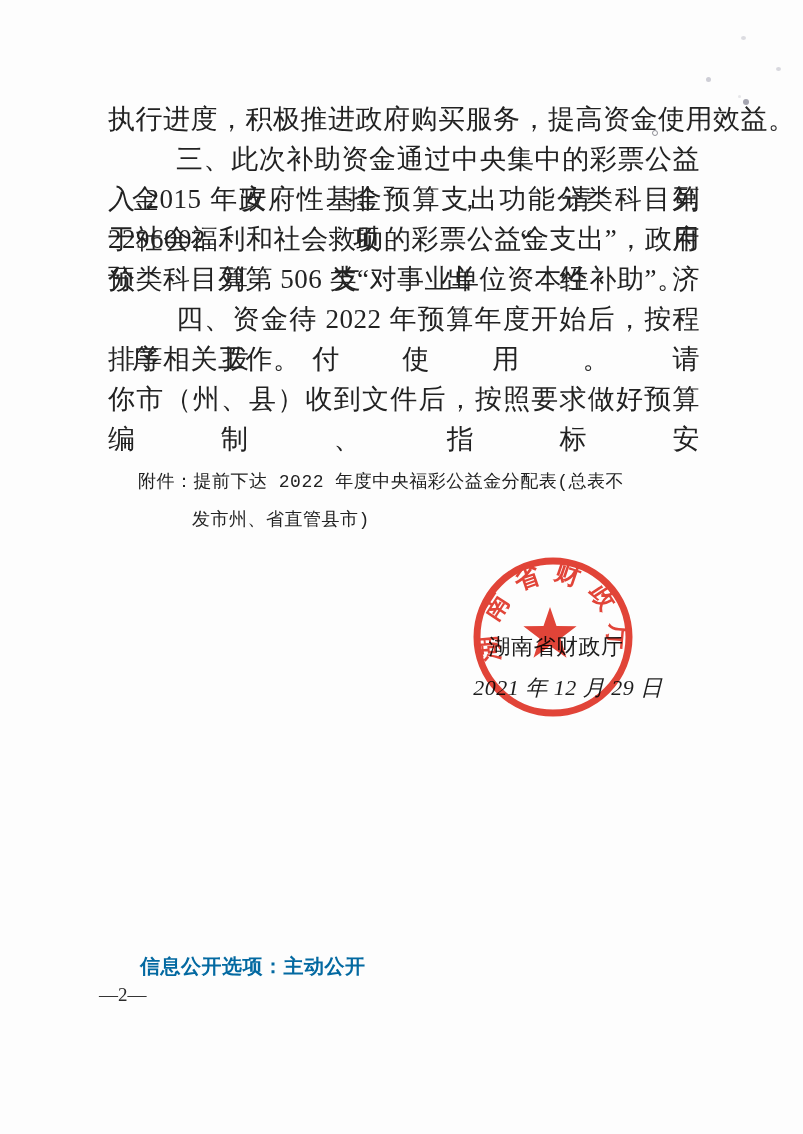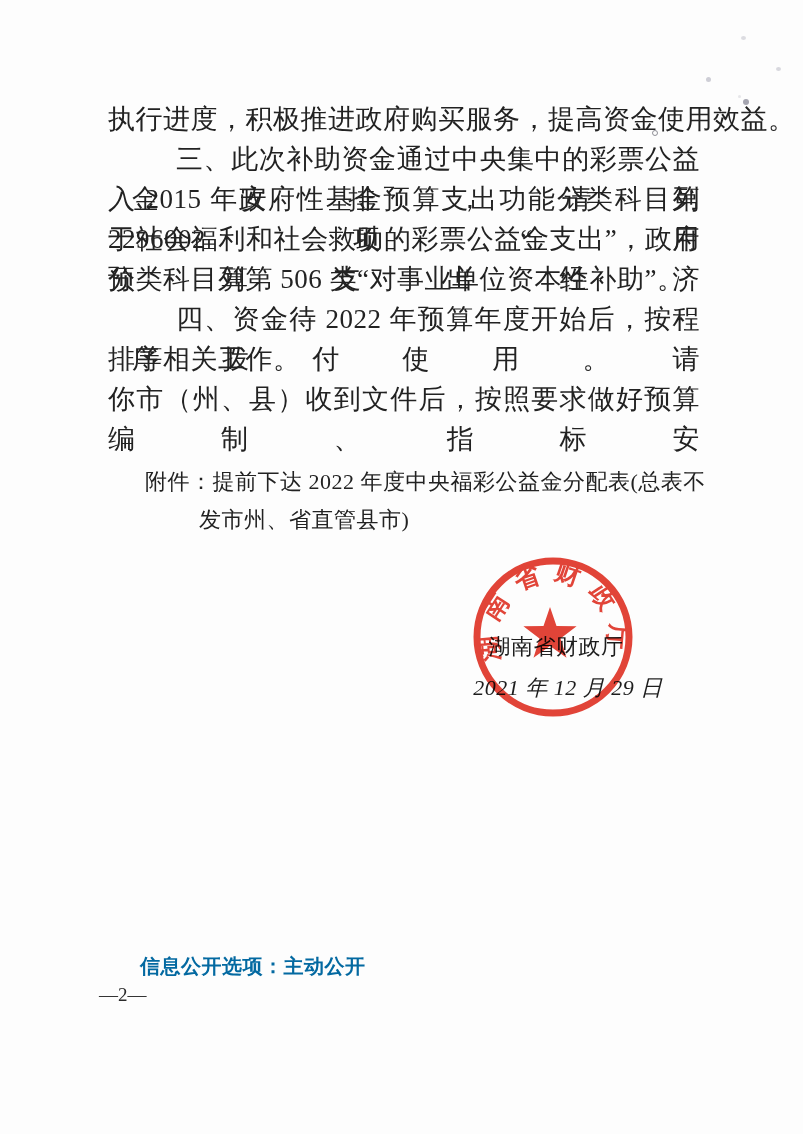--- a/index.html
+++ b/index.html
@@ -25,22 +25,22 @@
     height: 40px; line-height: 40px; white-space: nowrap;
   }
   .tline.j {
     white-space: normal;
     text-align: justify; text-align-last: justify;
     text-justify: inter-character;
   }
   .tline.indent { text-indent: 44px; margin-left: 24px; }
   
   .attachment-block {
-    position: absolute; left: 145px; top: 463px;
-    font-size: 22px; color: #222; letter-spacing: 0.5px;
+    position: absolute; left: 138px; top: 463px;
+    font-size: 18px; color: #222; letter-spacing: 0.5px; font-family: Liberation Mono, monospace;
   }
   .attachment-block .aline { height: 38px; line-height: 38px; white-space: nowrap; }
   .attachment-block .aline2 { padding-left: 54px; }
   
   .sig-agency {
     position: absolute; left: 456px; top: 632px; width: 200px;
     font-size: 22px; color: #1d1d1d; text-align: center;
     letter-spacing: 0.5px; white-space: nowrap;
   }
   .sig-date {

